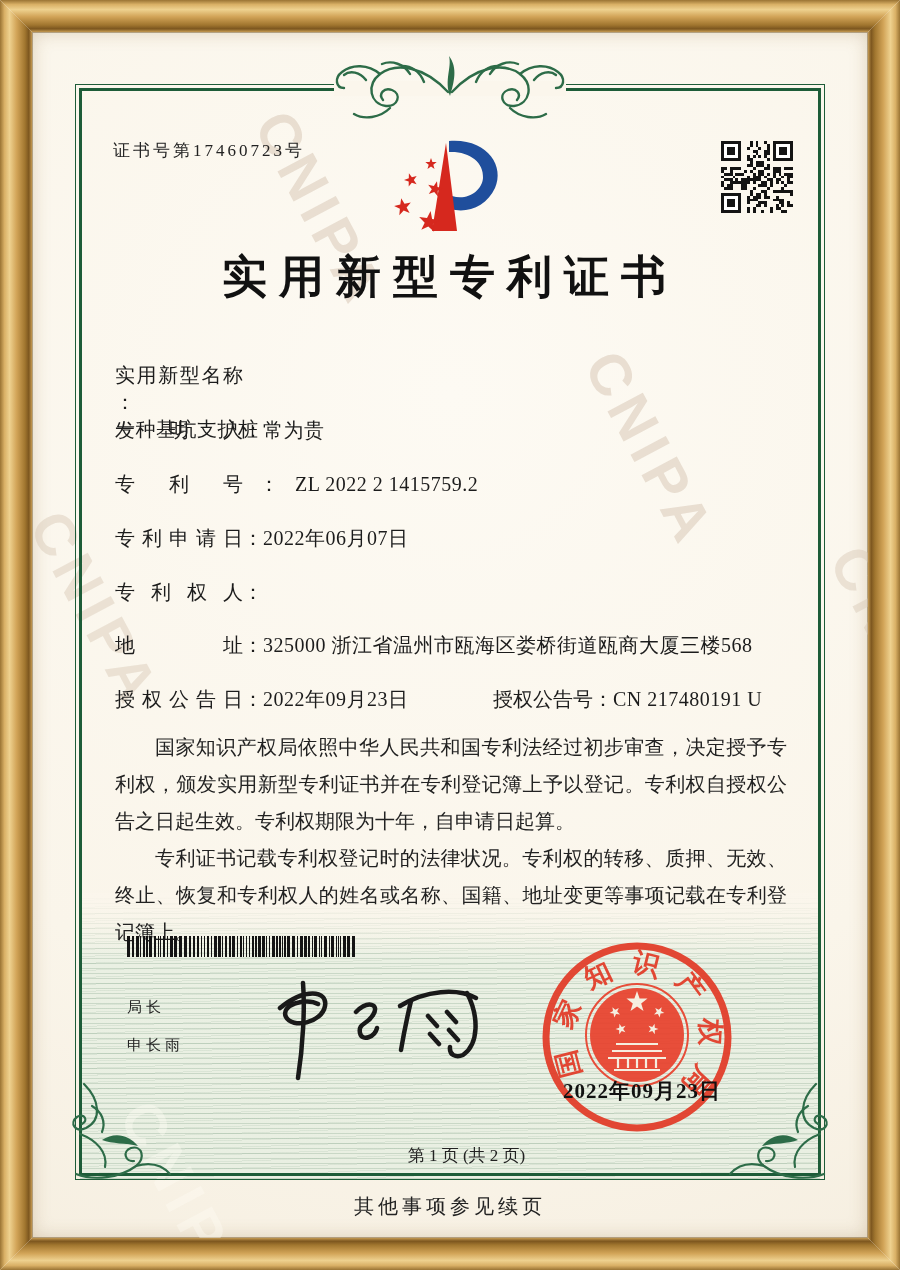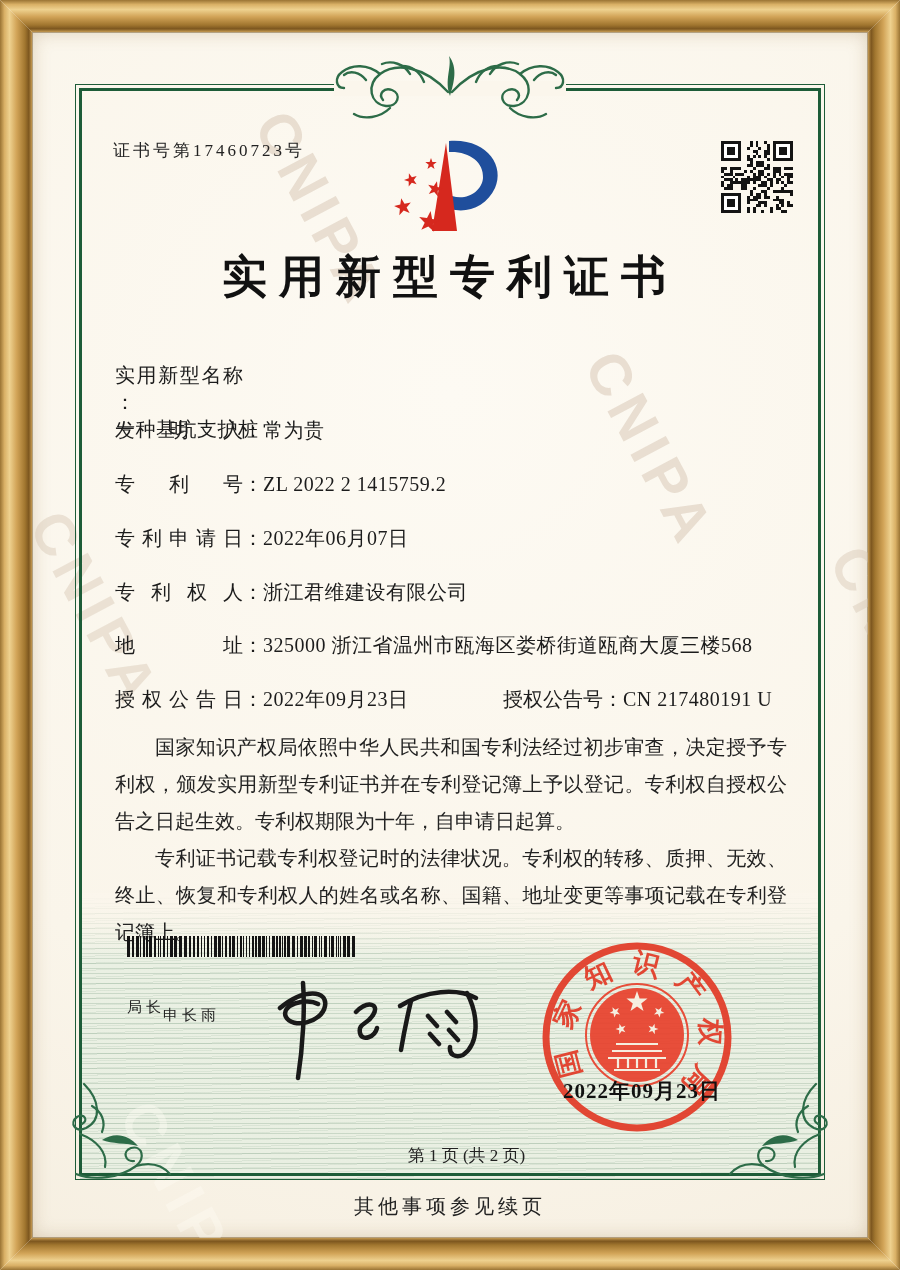--- a/index.html
+++ b/index.html
@@ -59,21 +59,21 @@
 
   .cert-no { left:113px; top:139px; font-size:17px; letter-spacing:3px; color:#222; }
   .title { left:0; top:247px; width:100%; text-align:center; font-size:45px; font-weight:bold;
     letter-spacing:12px; color:#111; }
 
   .row { position:absolute; left:115px; display:flex; align-items:baseline; font-size:20px; }
   .row .lbl { display:inline-block; width:128px; text-align:justify; text-align-last:justify;
     text-justify:inter-character; }
   .row .colon { display:inline-block; }
   .row .val { letter-spacing:.5px; }
-  .row .val2-lbl { margin-left:30px; }
+  .row .val2-lbl { margin-left:20px; }
 
   .paras { position:absolute; left:115px; top:729px; width:672px; font-size:20px;
     line-height:37px; text-align:justify; color:#222; }
   .paras p { text-indent:2em; }
 
   #qr { position:absolute; left:721px; top:141px; }
   #barcode { position:absolute; left:127px; top:936px; }
 
   .signer { left:127px; font-size:15px; color:#222; letter-spacing:4px; }
   #signature { position:absolute; left:252px; top:976px; }
@@ -372,34 +372,33 @@
     <div class="row" style="top:362px;flex-direction:column;">
       <span class="lbl">实用新型名称</span>
         <span class="colon">：</span>
       <span class="val">一种基坑支护桩</span>
     </div>
     <div class="row" style="top:417px;">
       <span class="lbl">发明人</span>
         <span class="colon">：</span>
       <span class="val">常为贵</span>
     </div>
-    <div class="row" style="top:471px;">
+    <div class="row" style="top:471px;gap:16px;">
       <span class="lbl">专利号</span>
         <span class="colon">：</span>
       <span class="val">ZL 2022 2 1415759.2</span>
     </div>
     <div class="row" style="top:525px;">
       <span class="lbl">专利申请日</span>
         <span class="colon">：</span>
       <span class="val">2022年06月07日</span>
     </div>
     <div class="row" style="top:579px;">
       <span class="lbl">专利权人</span>
         <span class="colon">：</span>
-      <span class="val">浙江君维建设有限公司</span>
     </div>
     <div class="row" style="top:632px;">
       <span class="lbl">地址</span>
         <span class="colon">：</span>
       <span class="val">325000 浙江省温州市瓯海区娄桥街道瓯商大厦三楼568</span>
     </div>
     <div class="row" style="top:686px;">
       <span class="lbl">授权公告日</span>
         <span class="colon">：</span>
       <span class="val" style="width:210px;">2022年09月23日</span>
@@ -474,21 +473,21 @@
         <rect x="204" y="0" width="3" height="21"></rect>
         <rect x="209" y="0" width="1" height="21"></rect>
         <rect x="211" y="0" width="1" height="21"></rect>
         <rect x="213" y="0" width="1" height="21"></rect>
         <rect x="216" y="0" width="3" height="21"></rect>
         <rect x="220" y="0" width="3" height="21"></rect>
         <rect x="225" y="0" width="3" height="21"></rect>
       </svg>
 
     <div class="abs signer" style="top:998px;">局长</div>
-    <div class="abs signer" style="top:1006px;margin-left:36px;">申长雨</div>
+    <div class="abs signer" style="top:1036px;">申长雨</div>
 
     <svg id="signature" width="235" height="110" viewBox="0 0 235 110">
       <g stroke="#191919" stroke-width="4.5" fill="none" stroke-linecap="round" stroke-linejoin="round">
         <path d="M28,32 C52,12 76,14 73,30 C70,47 40,53 34,41 C28,29 54,21 66,28"></path>
         <path d="M51,7 C53,32 51,70 46,102"></path>
         <path d="M104,36 C116,24 128,28 121,39 C115,49 106,47 108,57 C110,66 123,61 125,52"></path>
         <path d="M148,30 C174,14 205,12 224,22"></path>
         <path d="M159,25 C154,46 151,62 149,74"></path>
         <path d="M215,17 C227,40 227,68 211,79 C204,82 197,79 198,71"></path>
         <path d="M176,40 l9,10 M195,36 l9,10 M178,58 l9,10 M197,54 l9,10"></path>

